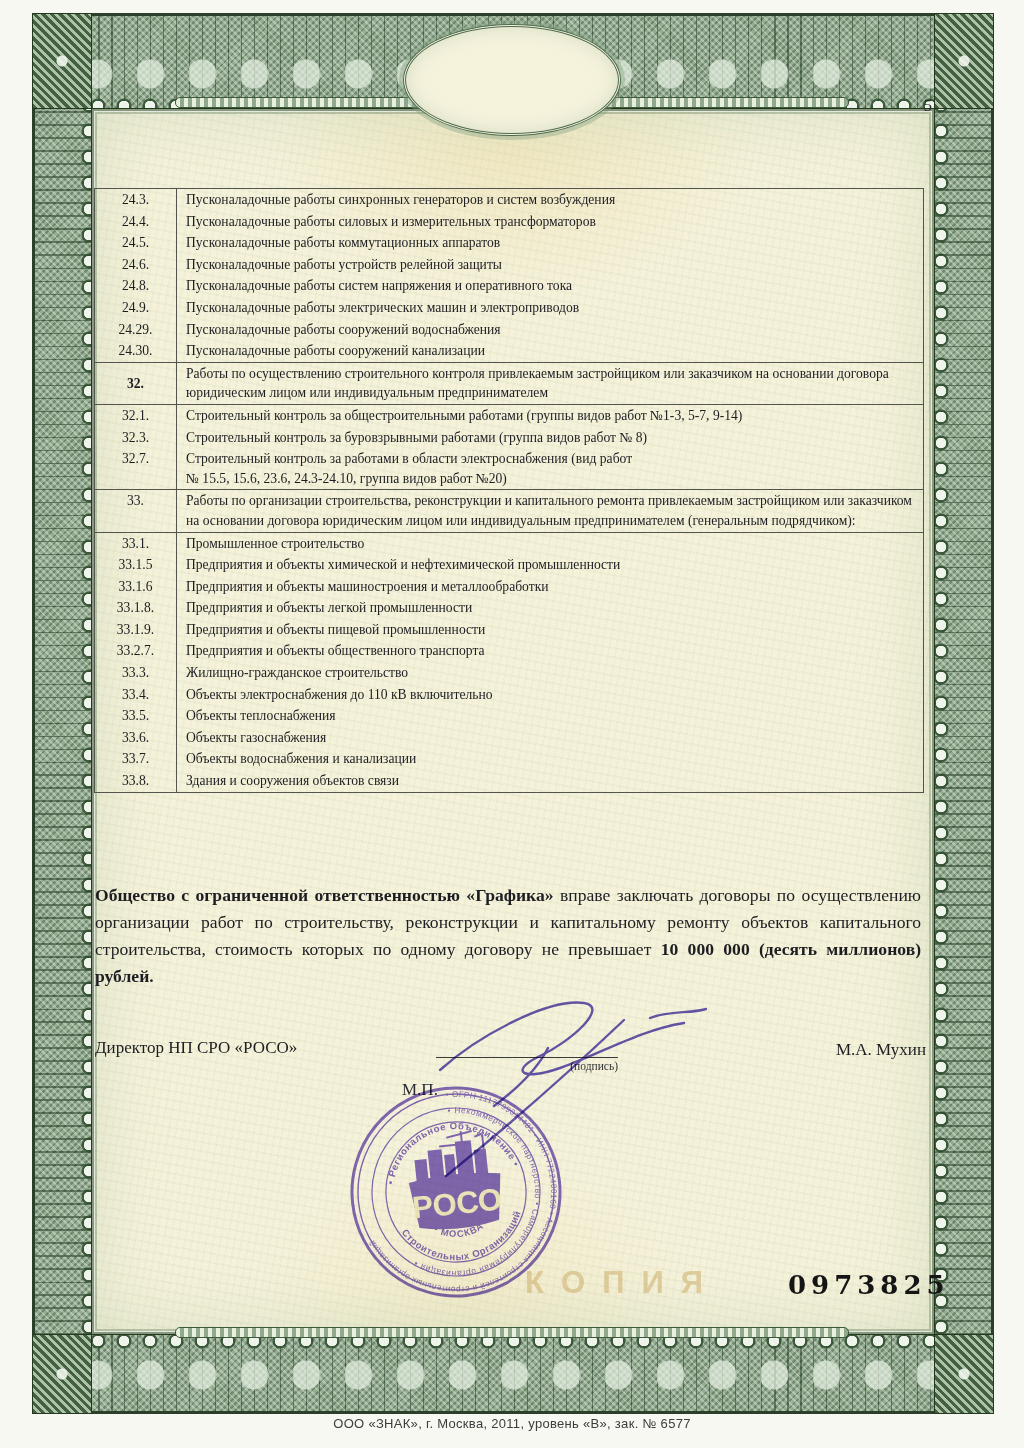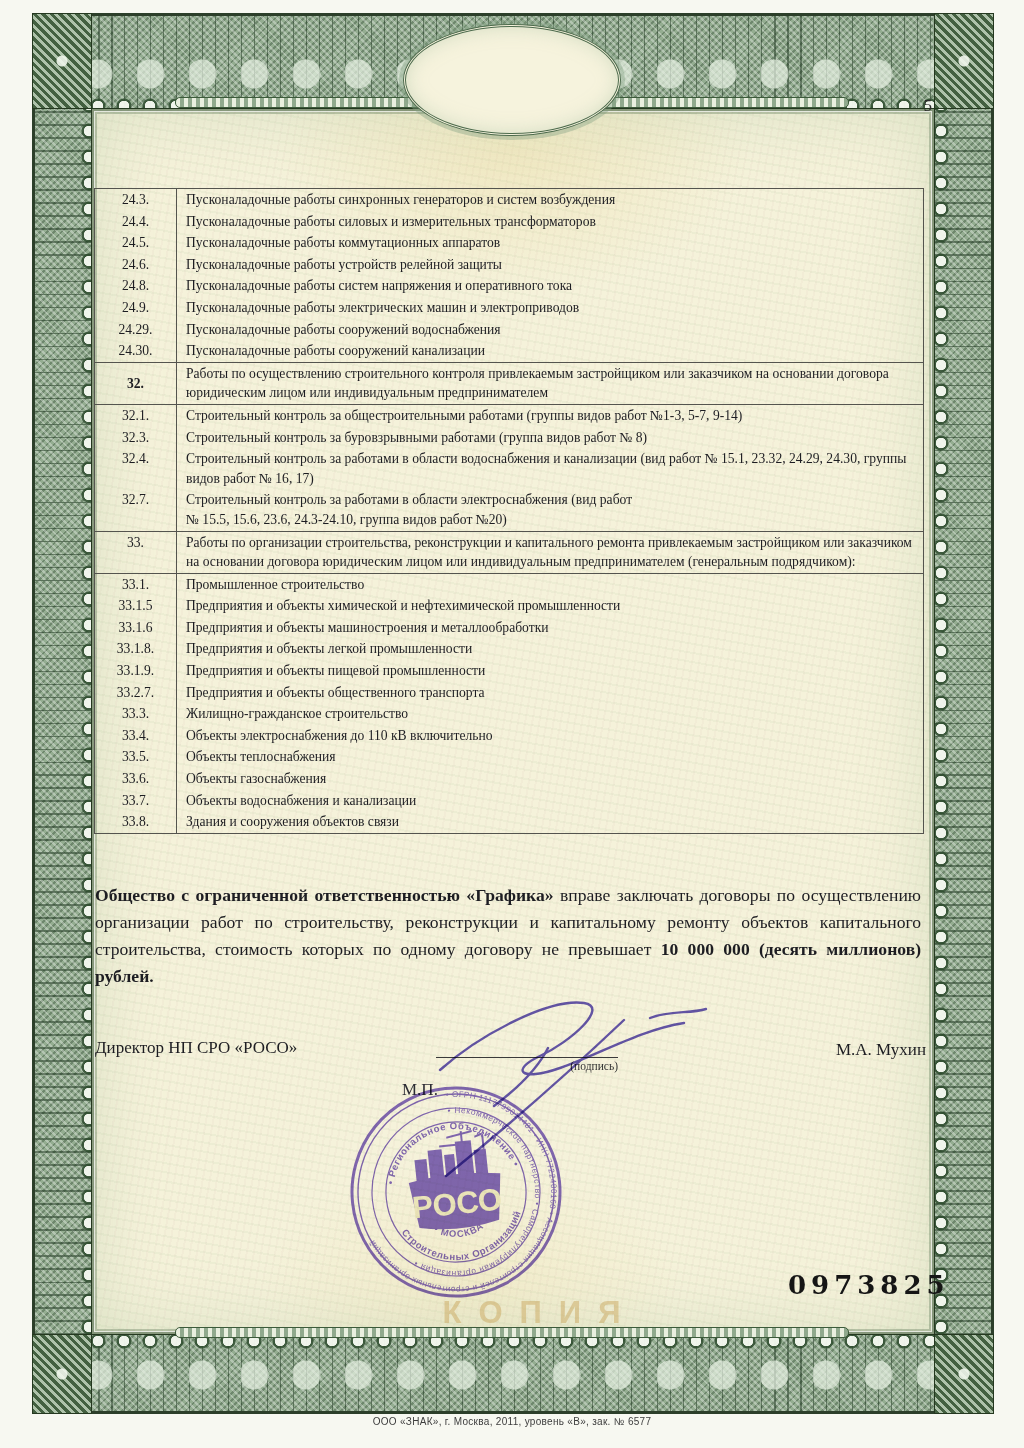--- a/index.html
+++ b/index.html
@@ -99,25 +99,25 @@
   .seal-mark{position:absolute;left:402px;top:1080px;font-size:17px;color:#2c2c34;z-index:5;}
   .signature-svg{position:absolute;left:398px;top:988px;z-index:6;mix-blend-mode:multiply;}
 
   
   .stamp{position:absolute;left:348px;top:1084px;width:216px;height:216px;z-index:7;
     mix-blend-mode:multiply;opacity:.92;transform:rotate(-6deg);}
 
   
   .serial{position:absolute;left:788px;top:1270px;z-index:5;font-family:"DejaVu Serif",serif;
     font-weight:bold;font-size:26px;letter-spacing:5px;color:#151515;}
-  .copy-wm{position:absolute;left:360px;top:1295px;width:360px;text-align:center;z-index:4;
+  .copy-wm{position:absolute;left:360px;top:1265px;width:360px;text-align:right;z-index:4;
     font-family:"Liberation Sans",sans-serif;font-weight:bold;font-size:31px;letter-spacing:17px;
     color:rgba(201,168,95,.5);}
   .footer-print{position:absolute;left:0;right:0;top:1416px;text-align:center;z-index:5;
-    font-family:"Liberation Sans",sans-serif;font-size:10px;color:#3d3d3d;letter-spacing:.3px;}
+    font-family:"Liberation Sans",sans-serif;font-size:13px;color:#3d3d3d;letter-spacing:.3px;}
 </style>
 </head>
 <body>
 
 <div class="page">
 
   <div class="band band-top"></div>
   <div class="band band-bottom"></div>
   <div class="band band-left"></div>
   <div class="band band-right"></div>
@@ -176,24 +176,20 @@
         </div>
       </div>
       <div class="tgroup">
         <div class="trow">
           <div class="num">32.1.</div>
           <div class="txt">Строительный контроль за общестроительными работами (группы видов работ №1-3, 5-7, 9-14)</div>
         </div>
         <div class="trow">
           <div class="num">32.3.</div>
           <div class="txt">Строительный контроль за буровзрывными работами (группа видов работ № 8)</div>
-        </div>
-        <div class="trow">
-          <div class="num">32.4.</div>
-          <div class="txt">Строительный контроль за работами в области водоснабжения и канализации (вид работ № 15.1, 23.32, 24.29, 24.30, группы видов работ № 16, 17)</div>
         </div>
         <div class="trow">
           <div class="num">32.7.</div>
           <div class="txt">Строительный контроль за работами в области электроснабжения (вид работ
 № 15.5, 15.6, 23.6, 24.3-24.10, группа видов работ №20)</div>
         </div>
       </div>
       <div class="tgroup">
         <div class="trow">
           <div class="num">33.</div>

